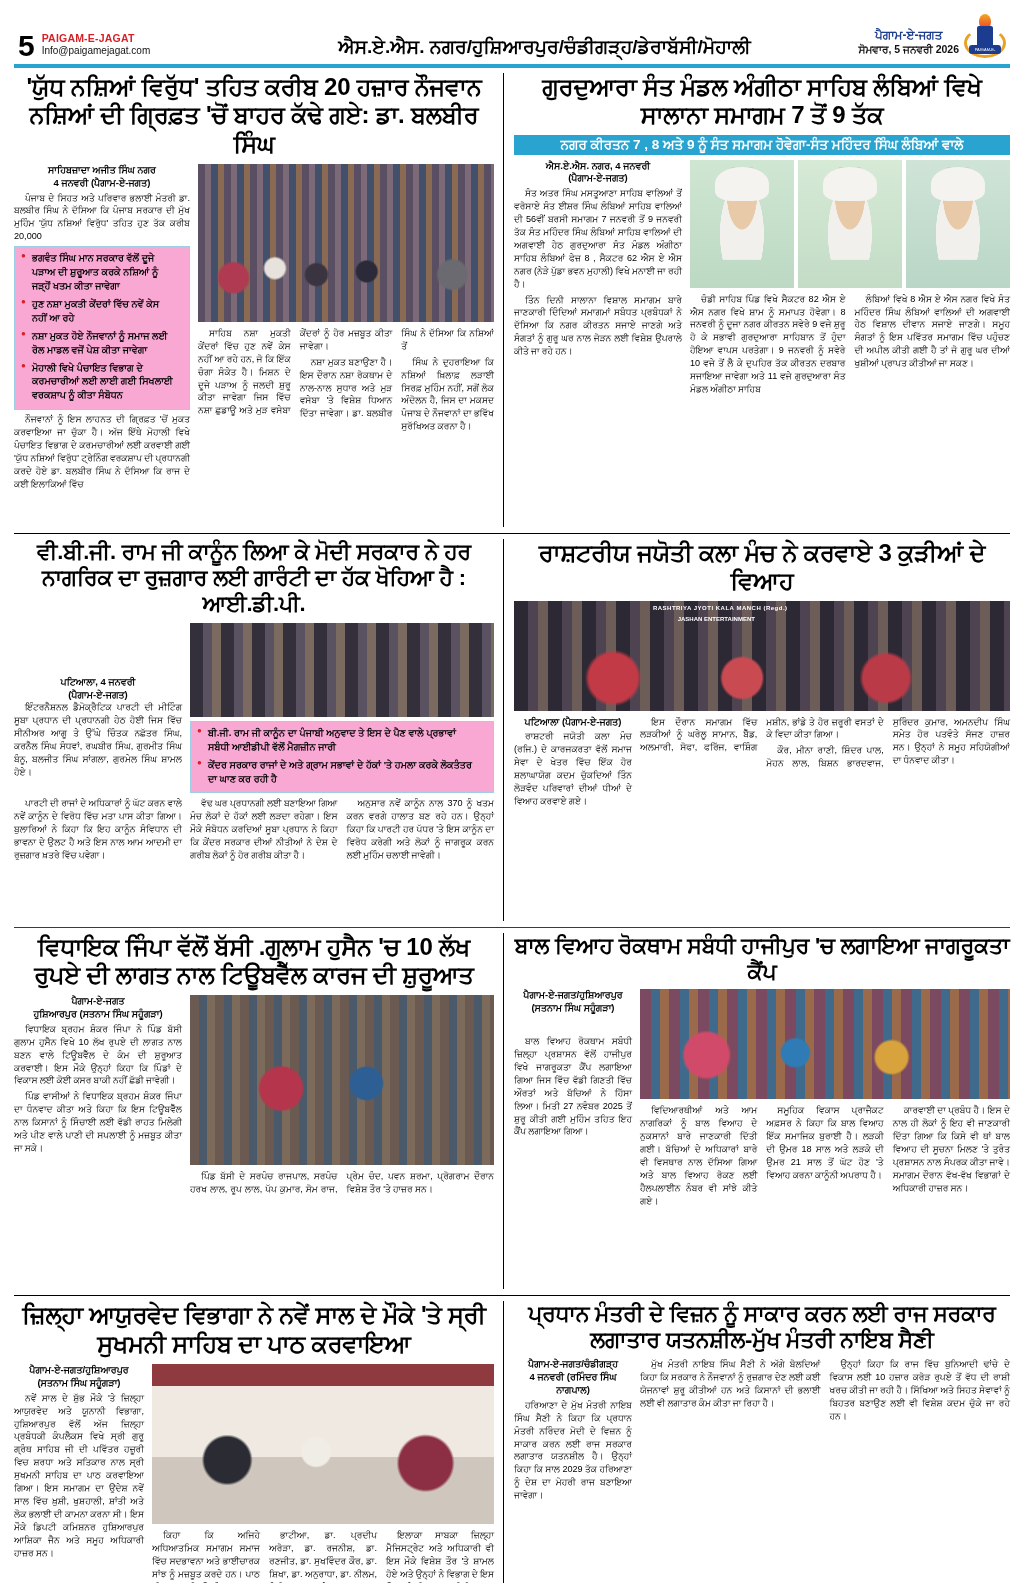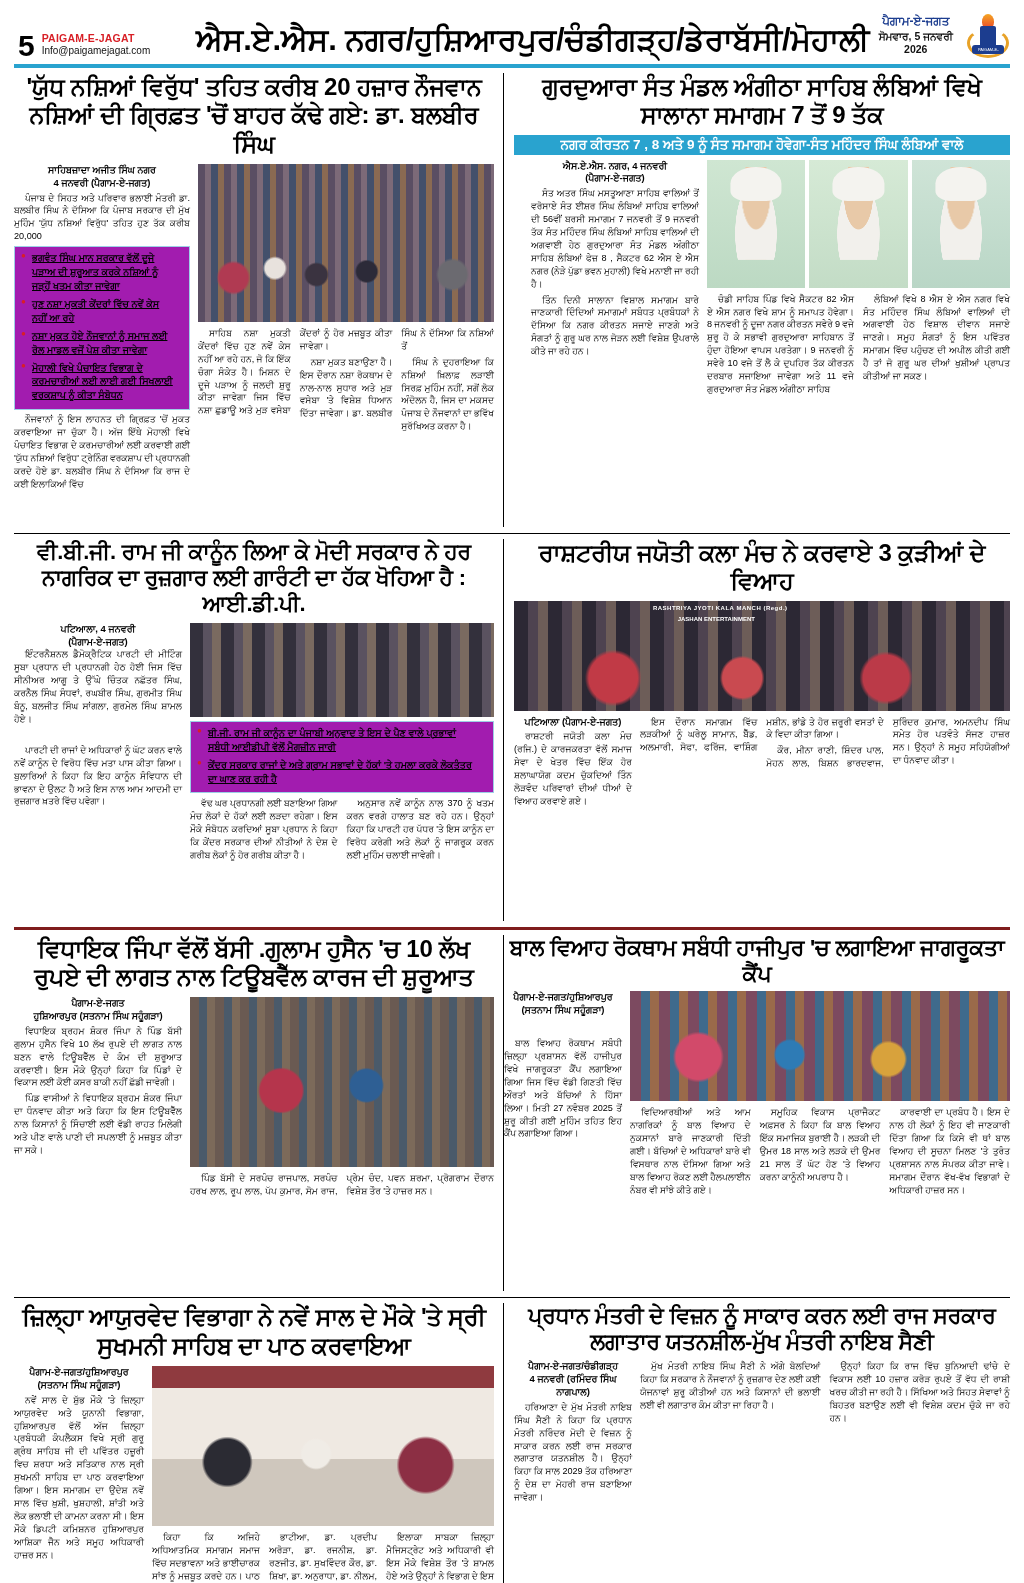--- a/index.html
+++ b/index.html
@@ -16,21 +16,21 @@
 
   
   .masthead { display:flex; align-items:flex-end; padding:14px 4px 4px 4px; height:62px; }
   .mh-left { display:flex; align-items:flex-end; gap:7px; width:280px; }
   .pageno { font-size:30px; font-weight:bold; line-height:0.85; font-family:"Liberation Sans",sans-serif; }
   .mh-brandblk { line-height:1.15; padding-bottom:2px; }
   .brandname { color:#d81f26; font-weight:bold; font-size:10.5px; letter-spacing:0.2px; }
   .brandmail { color:#111; font-size:10px; }
   .mh-center { flex:1; text-align:center; }
   .mh-center .edlist {
-    font-size:31px; font-weight:bold; letter-spacing:0px;
+    font-size:19px; font-weight:bold; letter-spacing:0px;
     font-family:"Liberation Sans",sans-serif; white-space:nowrap;
   }
   .mh-right { width:215px; text-align:right; display:flex; align-items:flex-end; justify-content:flex-end; gap:5px; }
   .mh-right .txtblk { text-align:center; line-height:1.3; padding-bottom:1px; }
   .mh-paigam { color:#1c3d8f; font-weight:bold; font-size:12px; }
   .mh-date { font-size:10.5px; font-weight:bold; color:#111; }
   .logo { width:42px; height:46px; position:relative; }
   .logo .torchbody { position:absolute; left:13px; top:14px; width:16px; height:24px; background:#1c3d8f; border-radius:2px; }
   .logo .flame { position:absolute; left:15px; top:2px; width:12px; height:15px;
     background:linear-gradient(180deg,#f5a623,#e8462a); border-radius:50% 50% 45% 45%; }
@@ -47,21 +47,21 @@
   .hl.h2 { font-size:24px; }
   .hl.h3 { font-size:22px; }
   .subbar { background:#29a3cf; color:#fff; font-weight:bold; text-align:center; font-size:13.5px; padding:2px 4px; }
   .dateline { text-align:center; font-size:9.5px; font-weight:bold; line-height:1.35; }
   .body-txt {
     font-size:9.1px; line-height:1.42; text-align:justify; text-justify:inter-word;
     hyphens:none; word-spacing:-0.3px;
   }
   .body-txt p { margin:0 0 3px 0; text-indent:11px; }
   .photo { background:#cfcfd4; overflow:hidden; position:relative; }
-  .bulletbox { background:#a21caf; border:1px solid #9dcfe6; padding:4px 16px 3px 5px;text-decoration:underline; }
+  .bulletbox { background:#f9a8d4; border:1px solid #9dcfe6; padding:4px 16px 3px 5px; }
   .bulletbox ul { margin:0; padding:0 0 0 12px; list-style:none; }
   .bulletbox li { position:relative; font-size:9.6px; line-height:1.45; font-weight:bold; margin-bottom:4px; text-align:left; }
   .bulletbox li::before { content:"\25CF"; position:absolute; left:-11px; top:-1px; color:#d81f26; font-size:8px; }
 
   .cols2 { column-count:2; column-gap:9px; column-rule:0; }
   .cols3 { column-count:3; column-gap:9px; }
 
   
   .ph-crowd{background:
     radial-gradient(circle at 12% 72%, #b03a52 0 5%, transparent 6%),
@@ -169,21 +169,21 @@
             <p>ਨਸ਼ਾ ਮੁਕਤ ਬਣਾਉਣਾ ਹੈ। ਇਸ ਦੌਰਾਨ ਨਸ਼ਾ ਰੋਕਥਾਮ ਦੇ ਨਾਲ-ਨਾਲ ਸੁਧਾਰ ਅਤੇ ਮੁੜ ਵਸੇਬਾ 'ਤੇ ਵਿਸ਼ੇਸ਼ ਧਿਆਨ ਦਿੱਤਾ ਜਾਵੇਗਾ। ਡਾ. ਬਲਬੀਰ ਸਿੰਘ ਨੇ ਦੱਸਿਆ ਕਿ ਨਸ਼ਿਆਂ ਤੋਂ</p>
             <p>ਸਿੰਘ ਨੇ ਦੁਹਰਾਇਆ ਕਿ ਨਸ਼ਿਆਂ ਖ਼ਿਲਾਫ਼ ਲੜਾਈ ਸਿਰਫ਼ ਮੁਹਿੰਮ ਨਹੀਂ, ਸਗੋਂ ਲੋਕ ਅੰਦੋਲਨ ਹੈ, ਜਿਸ ਦਾ ਮਕਸਦ ਪੰਜਾਬ ਦੇ ਨੌਜਵਾਨਾਂ ਦਾ ਭਵਿੱਖ ਸੁਰੱਖਿਅਤ ਕਰਨਾ ਹੈ।</p>
           </div>
         </div>
       </div>
     </div>
 
     <div style="flex:1;">
       <div class="hl h2">ਗੁਰਦੁਆਰਾ ਸੰਤ ਮੰਡਲ ਅੰਗੀਠਾ ਸਾਹਿਬ ਲੰਬਿਆਂ ਵਿਖੇ ਸਾਲਾਨਾ ਸਮਾਗਮ 7 ਤੋਂ 9 ਤੱਕ</div>
       <div class="subbar" style="margin-top:5px;">ਨਗਰ ਕੀਰਤਨ 7 , 8 ਅਤੇ 9 ਨੂੰ ਸੰਤ ਸਮਾਗਮ ਹੋਵੇਗਾ-ਸੰਤ ਮਹਿੰਦਰ ਸਿੰਘ ਲੰਬਿਆਂ ਵਾਲੇ</div>
-      <div style="display:flex; gap:8px; margin-top:5px;margin-left:17px;">
+      <div style="display:flex; gap:8px; margin-top:5px;">
         <div style="width:168px;">
           <div class="dateline">ਐਸ.ਏ.ਐਸ. ਨਗਰ, 4 ਜਨਵਰੀ</div>
           <div class="dateline">(ਪੈਗਾਮ-ਏ-ਜਗਤ)</div>
           <div class="body-txt" style="margin-top:2px;">
             <p>ਸੰਤ ਅਤਰ ਸਿੰਘ ਮਸਤੂਆਣਾ ਸਾਹਿਬ ਵਾਲਿਆਂ ਤੋਂ ਵਰੋਸਾਏ ਸੰਤ ਈਸ਼ਰ ਸਿੰਘ ਲੰਬਿਆਂ ਸਾਹਿਬ ਵਾਲਿਆਂ ਦੀ 56ਵੀਂ ਬਰਸੀ ਸਮਾਗਮ 7 ਜਨਵਰੀ ਤੋਂ 9 ਜਨਵਰੀ ਤੱਕ ਸੰਤ ਮਹਿੰਦਰ ਸਿੰਘ ਲੰਬਿਆਂ ਸਾਹਿਬ ਵਾਲਿਆਂ ਦੀ ਅਗਵਾਈ ਹੇਠ ਗੁਰਦੁਆਰਾ ਸੰਤ ਮੰਡਲ ਅੰਗੀਠਾ ਸਾਹਿਬ ਲੰਬਿਆਂ ਫੇਜ਼ 8 , ਸੈਕਟਰ 62 ਐਸ ਏ ਐਸ ਨਗਰ (ਨੇੜੇ ਪੁੱਡਾ ਭਵਨ ਮੁਹਾਲੀ) ਵਿਖੇ ਮਨਾਈ ਜਾ ਰਹੀ ਹੈ।</p>
           </div>
           <div class="body-txt" style="margin-top:2px;">
             <p>ਤਿੰਨ ਦਿਨੀ ਸਾਲਾਨਾ ਵਿਸ਼ਾਲ ਸਮਾਗਮ ਬਾਰੇ ਜਾਣਕਾਰੀ ਦਿੰਦਿਆਂ ਸਮਾਗਮਾਂ ਸਬੰਧਤ ਪ੍ਰਬੰਧਕਾਂ ਨੇ ਦੱਸਿਆ ਕਿ ਨਗਰ ਕੀਰਤਨ ਸਜਾਏ ਜਾਣਗੇ ਅਤੇ ਸੰਗਤਾਂ ਨੂੰ ਗੁਰੂ ਘਰ ਨਾਲ ਜੋੜਨ ਲਈ ਵਿਸ਼ੇਸ਼ ਉਪਰਾਲੇ ਕੀਤੇ ਜਾ ਰਹੇ ਹਨ।</p>
           </div>
         </div>
@@ -208,21 +208,21 @@
           </div>
         </div>
       </div>
     </div>
   </div>
 
   <div style="display:flex; gap:10px; margin-top:6px; border-top:1px solid #000; padding-top:5px;">
 
     <div style="width:490px; border-right:1px solid #000; padding-right:9px;">
       <div class="hl h3">ਵੀ.ਬੀ.ਜੀ. ਰਾਮ ਜੀ ਕਾਨੂੰਨ ਲਿਆ ਕੇ ਮੋਦੀ ਸਰਕਾਰ ਨੇ ਹਰ ਨਾਗਰਿਕ ਦਾ ਰੁਜ਼ਗਾਰ ਲਈ ਗਾਰੰਟੀ ਦਾ ਹੱਕ ਖੋਹਿਆ ਹੈ : ਆਈ.ਡੀ.ਪੀ.</div>
-      <div style="display:flex; gap:8px; margin-top:6px;">
+      <div style="display:flex; gap:8px; margin-top:6px;align-items:center;">
         <div style="width:168px;">
           <div class="dateline">ਪਟਿਆਲਾ, 4 ਜਨਵਰੀ</div>
           <div class="dateline">(ਪੈਗਾਮ-ਏ-ਜਗਤ)</div>
           <div class="body-txt" style="margin-top:0;">
             <p>ਇੰਟਰਨੈਸ਼ਨਲ ਡੈਮੋਕ੍ਰੈਟਿਕ ਪਾਰਟੀ ਦੀ ਮੀਟਿੰਗ ਸੂਬਾ ਪ੍ਰਧਾਨ ਦੀ ਪ੍ਰਧਾਨਗੀ ਹੇਠ ਹੋਈ ਜਿਸ ਵਿੱਚ ਸੀਨੀਅਰ ਆਗੂ ਤੇ ਉੱਘੇ ਚਿੰਤਕ ਨਛੱਤਰ ਸਿੰਘ, ਕਰਨੈਲ ਸਿੰਘ ਸੰਧਵਾਂ, ਰਘਬੀਰ ਸਿੰਘ, ਗੁਰਮੀਤ ਸਿੰਘ ਬੰਨੂ, ਬਲਜੀਤ ਸਿੰਘ ਸਾਂਗਲਾ, ਗੁਰਮੇਲ ਸਿੰਘ ਸ਼ਾਮਲ ਹੋਏ।</p>
           </div>
           <div class="body-txt" style="margin-top:18px;">
             <p>ਪਾਰਟੀ ਦੀ ਰਾਜਾਂ ਦੇ ਅਧਿਕਾਰਾਂ ਨੂੰ ਘੱਟ ਕਰਨ ਵਾਲੇ ਨਵੇਂ ਕਾਨੂੰਨ ਦੇ ਵਿਰੋਧ ਵਿੱਚ ਮਤਾ ਪਾਸ ਕੀਤਾ ਗਿਆ। ਬੁਲਾਰਿਆਂ ਨੇ ਕਿਹਾ ਕਿ ਇਹ ਕਾਨੂੰਨ ਸੰਵਿਧਾਨ ਦੀ ਭਾਵਨਾ ਦੇ ਉਲਟ ਹੈ ਅਤੇ ਇਸ ਨਾਲ ਆਮ ਆਦਮੀ ਦਾ ਰੁਜ਼ਗਾਰ ਖ਼ਤਰੇ ਵਿੱਚ ਪਵੇਗਾ।</p>
           </div>
         </div>
@@ -256,21 +256,21 @@
           </div>
         </div>
         <div class="cols3 body-txt" style="flex:1; height:205px;">
           <p>ਇਸ ਦੌਰਾਨ ਸਮਾਗਮ ਵਿੱਚ ਲੜਕੀਆਂ ਨੂੰ ਘਰੇਲੂ ਸਾਮਾਨ, ਬੈੱਡ, ਅਲਮਾਰੀ, ਸੋਫਾ, ਫਰਿੱਜ, ਵਾਸ਼ਿੰਗ ਮਸ਼ੀਨ, ਭਾਂਡੇ ਤੇ ਹੋਰ ਜ਼ਰੂਰੀ ਵਸਤਾਂ ਦੇ ਕੇ ਵਿਦਾ ਕੀਤਾ ਗਿਆ।</p>
           <p>ਕੌਰ, ਮੀਨਾ ਰਾਣੀ, ਸ਼ਿੰਦਰ ਪਾਲ, ਮੋਹਨ ਲਾਲ, ਬਿਸ਼ਨ ਭਾਰਦਵਾਜ, ਸੁਰਿੰਦਰ ਕੁਮਾਰ, ਅਮਨਦੀਪ ਸਿੰਘ ਸਮੇਤ ਹੋਰ ਪਤਵੰਤੇ ਸੱਜਣ ਹਾਜ਼ਰ ਸਨ। ਉਨ੍ਹਾਂ ਨੇ ਸਮੂਹ ਸਹਿਯੋਗੀਆਂ ਦਾ ਧੰਨਵਾਦ ਕੀਤਾ।</p>
         </div>
       </div>
     </div>
   </div>
 
-  <div style="display:flex; gap:0; margin-top:6px; border-top:3px solid #7f1d1d; padding-top:5px;">
+  <div style="display:flex; gap:10px; margin-top:6px; border-top:1px solid #7f1d1d; padding-top:5px;">
 
     <div style="width:490px; border-right:1px solid #000; padding-right:9px;">
       <div class="hl h2">ਵਿਧਾਇਕ ਜਿੰਪਾ ਵੱਲੋਂ ਬੱਸੀ .ਗੁਲਾਮ ਹੁਸੈਨ 'ਚ 10 ਲੱਖ ਰੁਪਏ ਦੀ ਲਾਗਤ ਨਾਲ ਟਿਊਬਵੈੱਲ ਕਾਰਜ ਦੀ ਸ਼ੁਰੂਆਤ</div>
       <div style="display:flex; gap:8px; margin-top:6px;">
         <div style="width:168px;">
           <div class="dateline">ਪੈਗਾਮ-ਏ-ਜਗਤ</div>
           <div class="dateline">ਹੁਸ਼ਿਆਰਪੁਰ (ਸਤਨਾਮ ਸਿੰਘ ਸਹੂੰਗੜਾ)</div>
           <div class="body-txt" style="margin-top:2px;">
             <p>ਵਿਧਾਇਕ ਬ੍ਰਹਮ ਸ਼ੰਕਰ ਜਿੰਪਾ ਨੇ ਪਿੰਡ ਬੱਸੀ ਗੁਲਾਮ ਹੁਸੈਨ ਵਿਖੇ 10 ਲੱਖ ਰੁਪਏ ਦੀ ਲਾਗਤ ਨਾਲ ਬਣਨ ਵਾਲੇ ਟਿਊਬਵੈੱਲ ਦੇ ਕੰਮ ਦੀ ਸ਼ੁਰੂਆਤ ਕਰਵਾਈ। ਇਸ ਮੌਕੇ ਉਨ੍ਹਾਂ ਕਿਹਾ ਕਿ ਪਿੰਡਾਂ ਦੇ ਵਿਕਾਸ ਲਈ ਕੋਈ ਕਸਰ ਬਾਕੀ ਨਹੀਂ ਛੱਡੀ ਜਾਵੇਗੀ।</p>
           </div>

